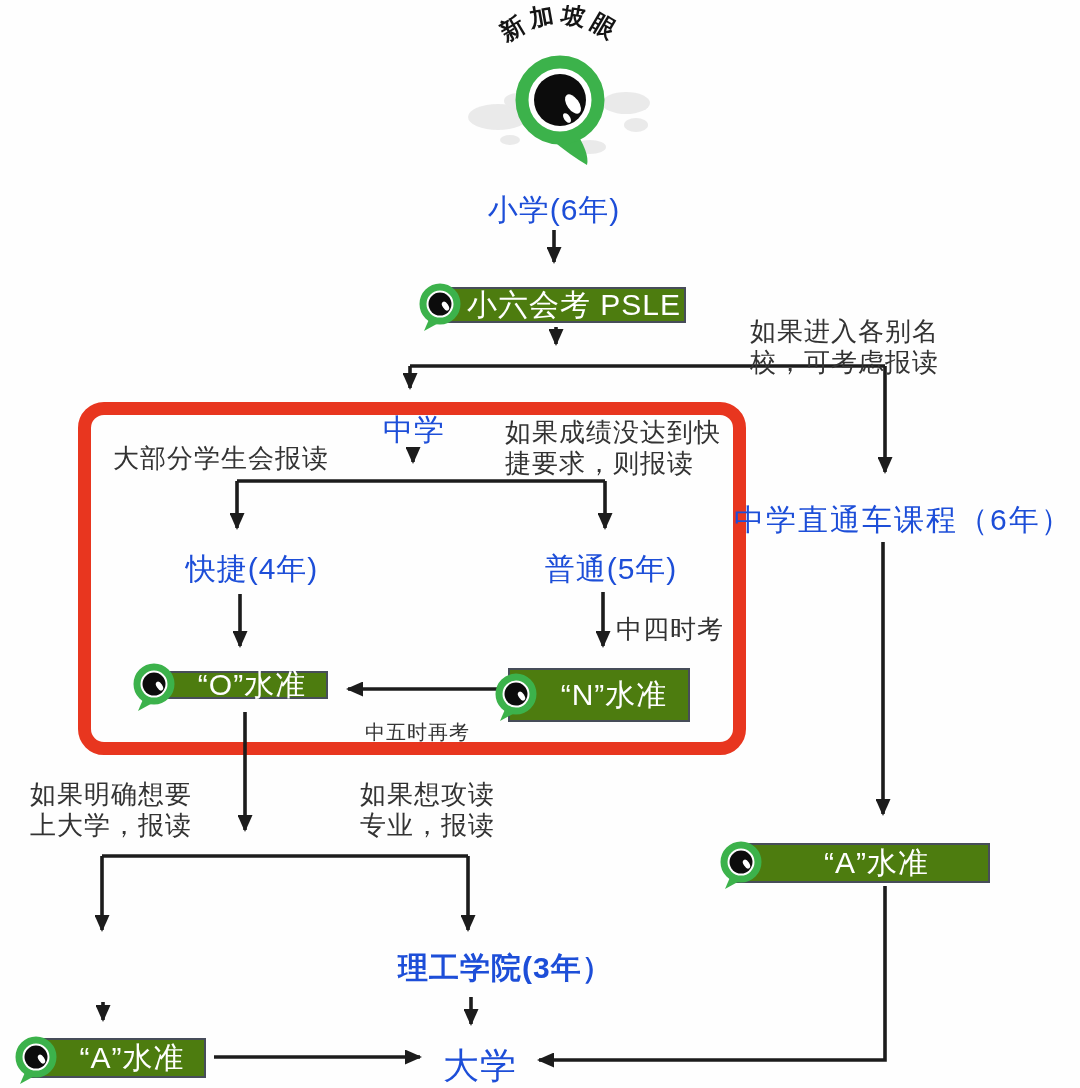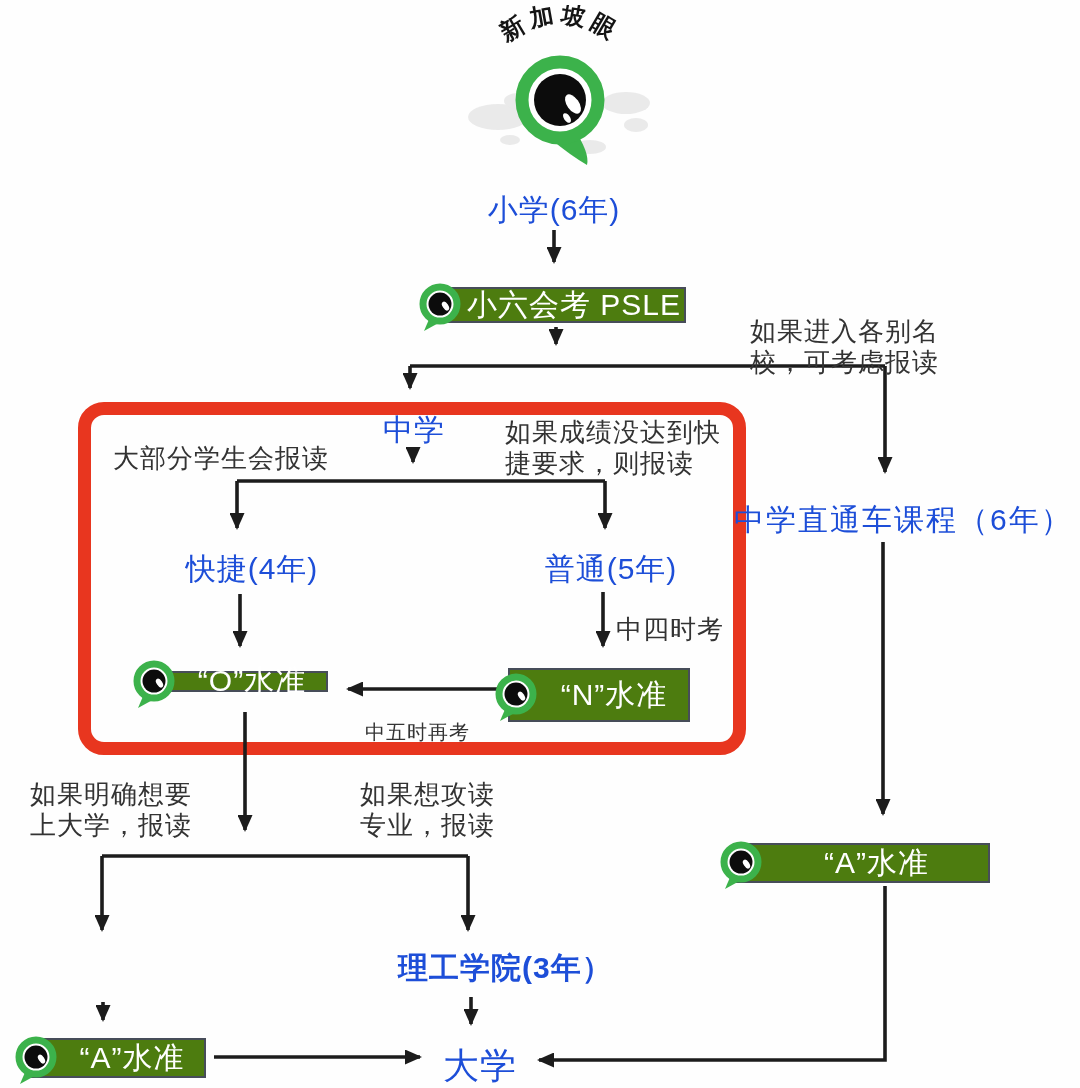--- a/index.html
+++ b/index.html
@@ -110,21 +110,21 @@
 
   <div class="box" style="left:432px;top:287px;width:254px;height:36px;">
     <span class="eye-sm"><svg viewBox="0 0 46 52" width="46" height="52">
           <path d="M13 36 L7 50 L27 39 Z" fill="#3cb24b"></path>
           <circle cx="23" cy="23" r="17" fill="#ffffff" stroke="#3cb24b" stroke-width="7"></circle>
           <circle cx="23" cy="23" r="11.5" fill="#0c0c0c"></circle>
           <ellipse cx="28.5" cy="25" rx="2.8" ry="5" transform="rotate(-33 28.5 25)" fill="#ffffff"></ellipse>
         </svg></span>
     <span>小六会考 PSLE</span>
   </div>
-  <div class="box" style="left:146px;top:671px;width:182px;height:21px;">
+  <div class="box" style="left:146px;top:671px;width:182px;height:28px;">
     <span class="eye-sm"><svg viewBox="0 0 46 52" width="46" height="52">
           <path d="M13 36 L7 50 L27 39 Z" fill="#3cb24b"></path>
           <circle cx="23" cy="23" r="17" fill="#ffffff" stroke="#3cb24b" stroke-width="7"></circle>
           <circle cx="23" cy="23" r="11.5" fill="#0c0c0c"></circle>
           <ellipse cx="28.5" cy="25" rx="2.8" ry="5" transform="rotate(-33 28.5 25)" fill="#ffffff"></ellipse>
         </svg></span>
     <span>“O”水准</span>
   </div>
   <div class="box" style="left:508px;top:668px;width:182px;height:54px;">
     <span class="eye-sm"><svg viewBox="0 0 46 52" width="46" height="52">

